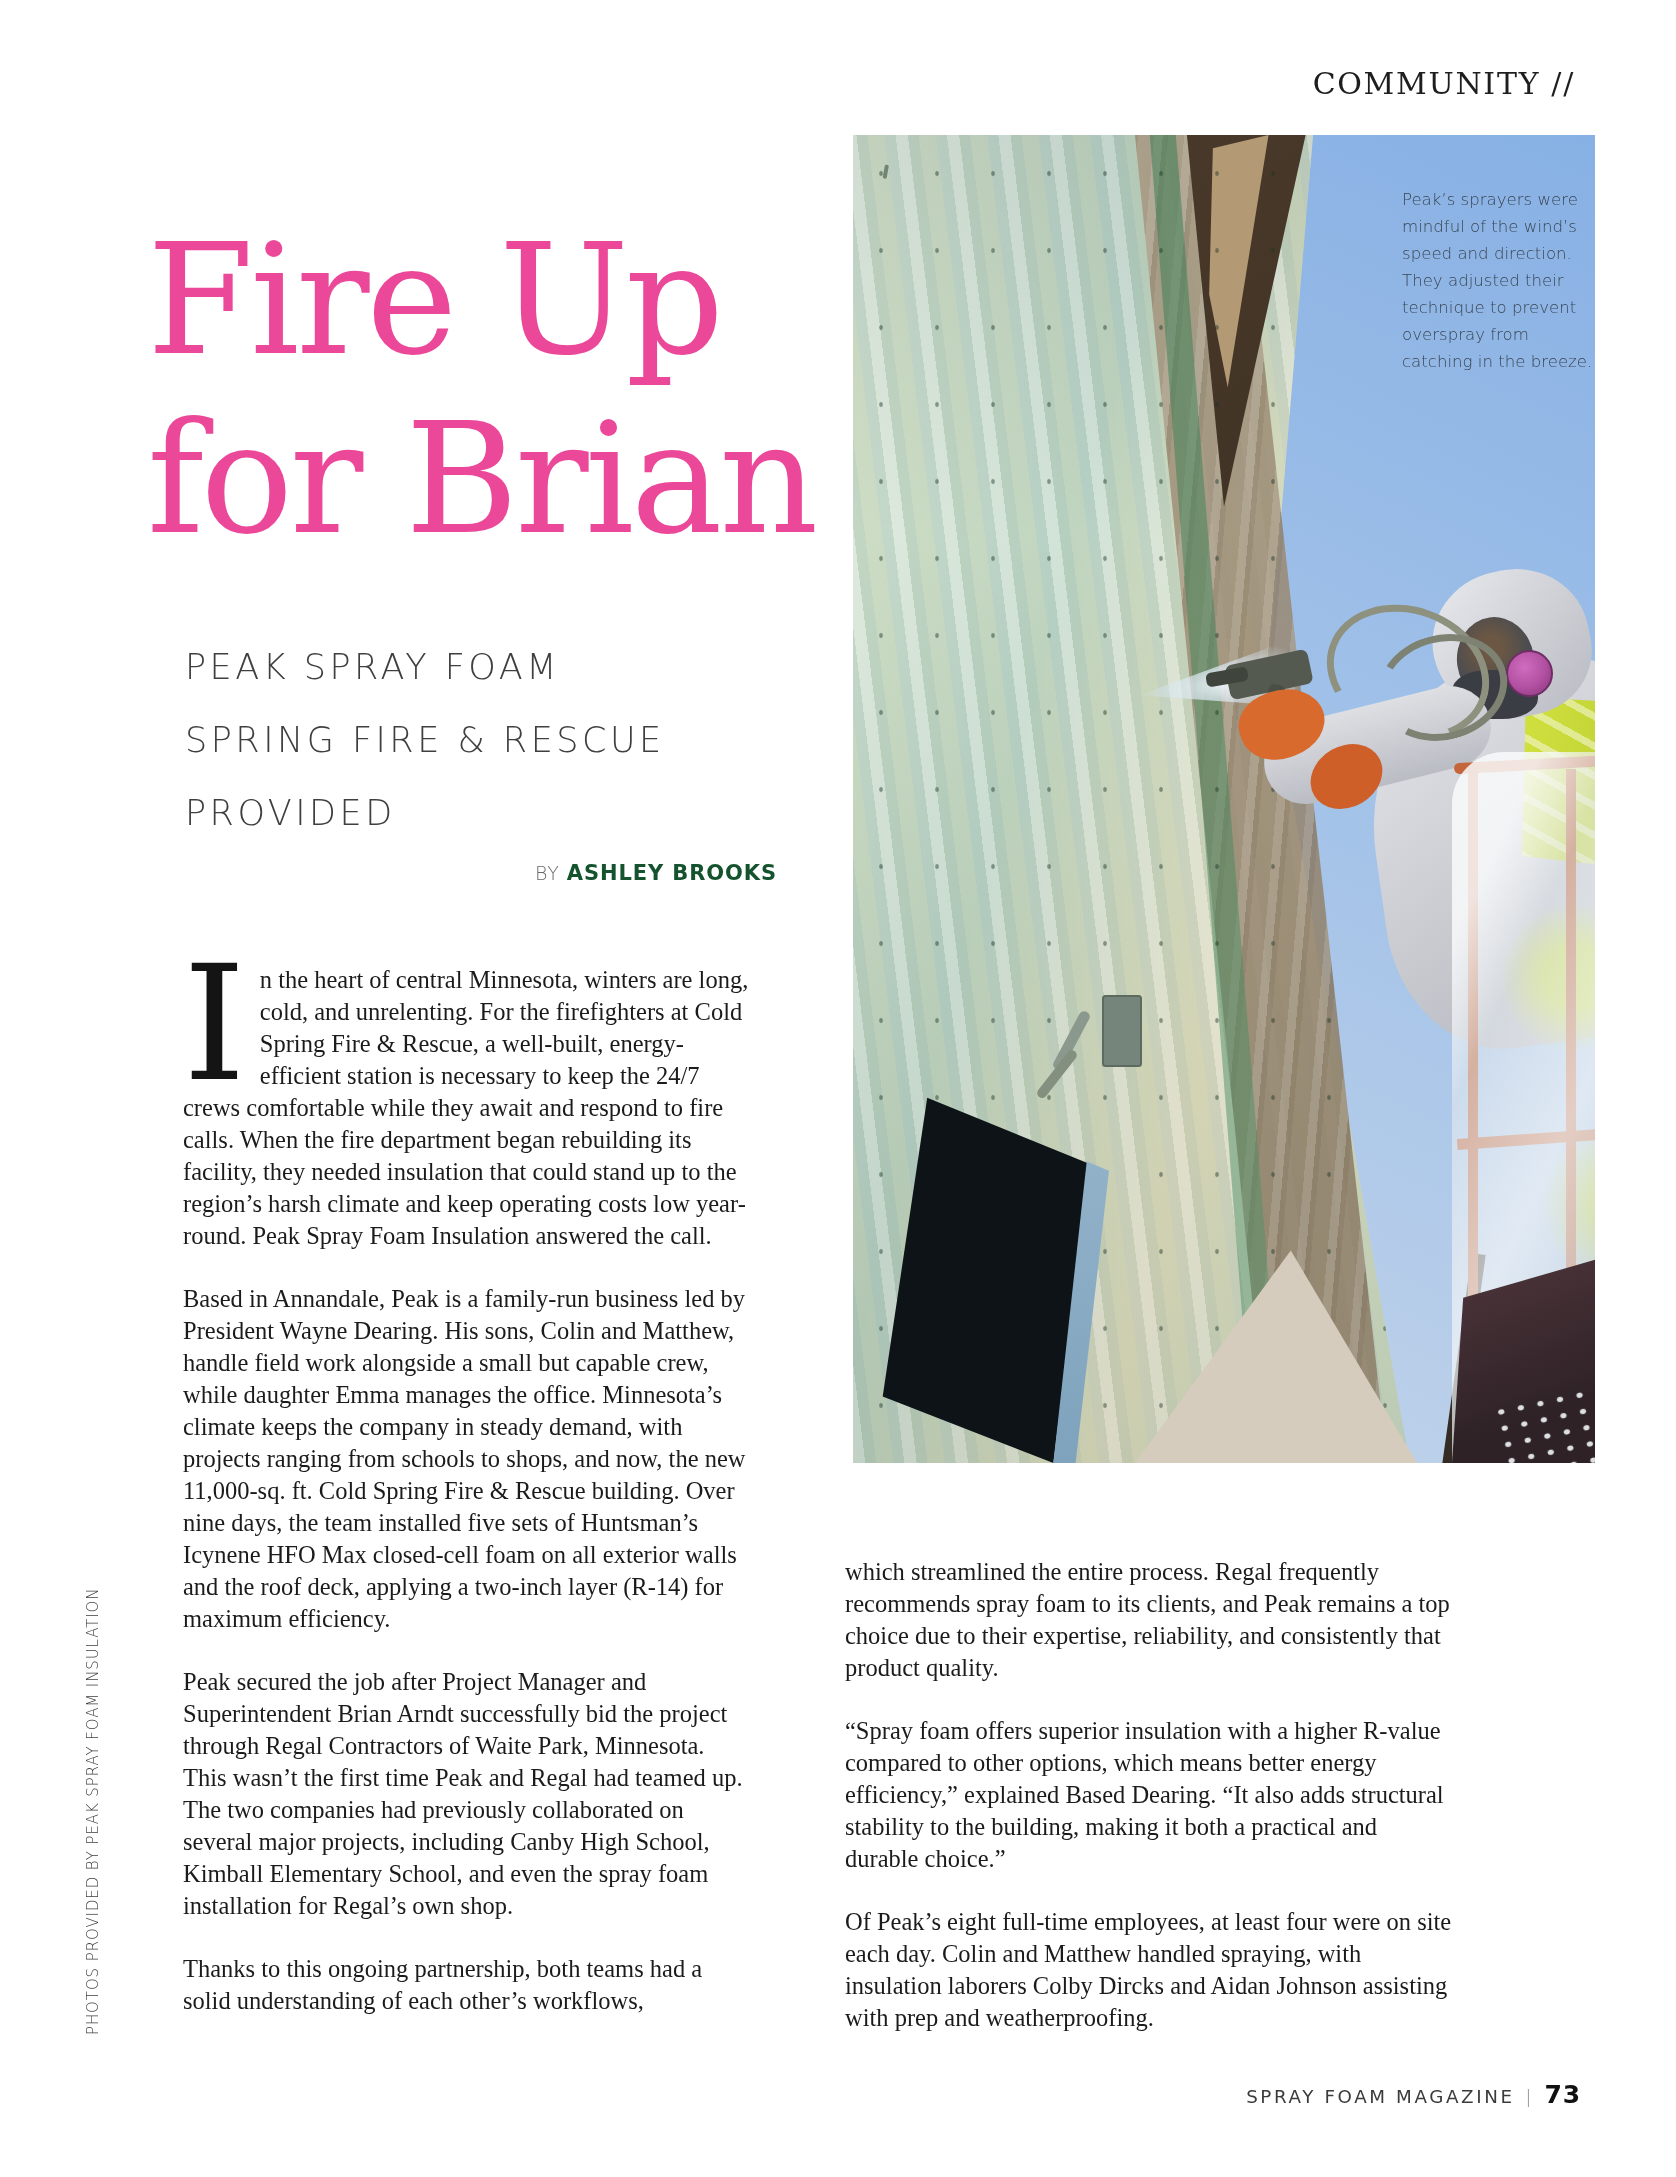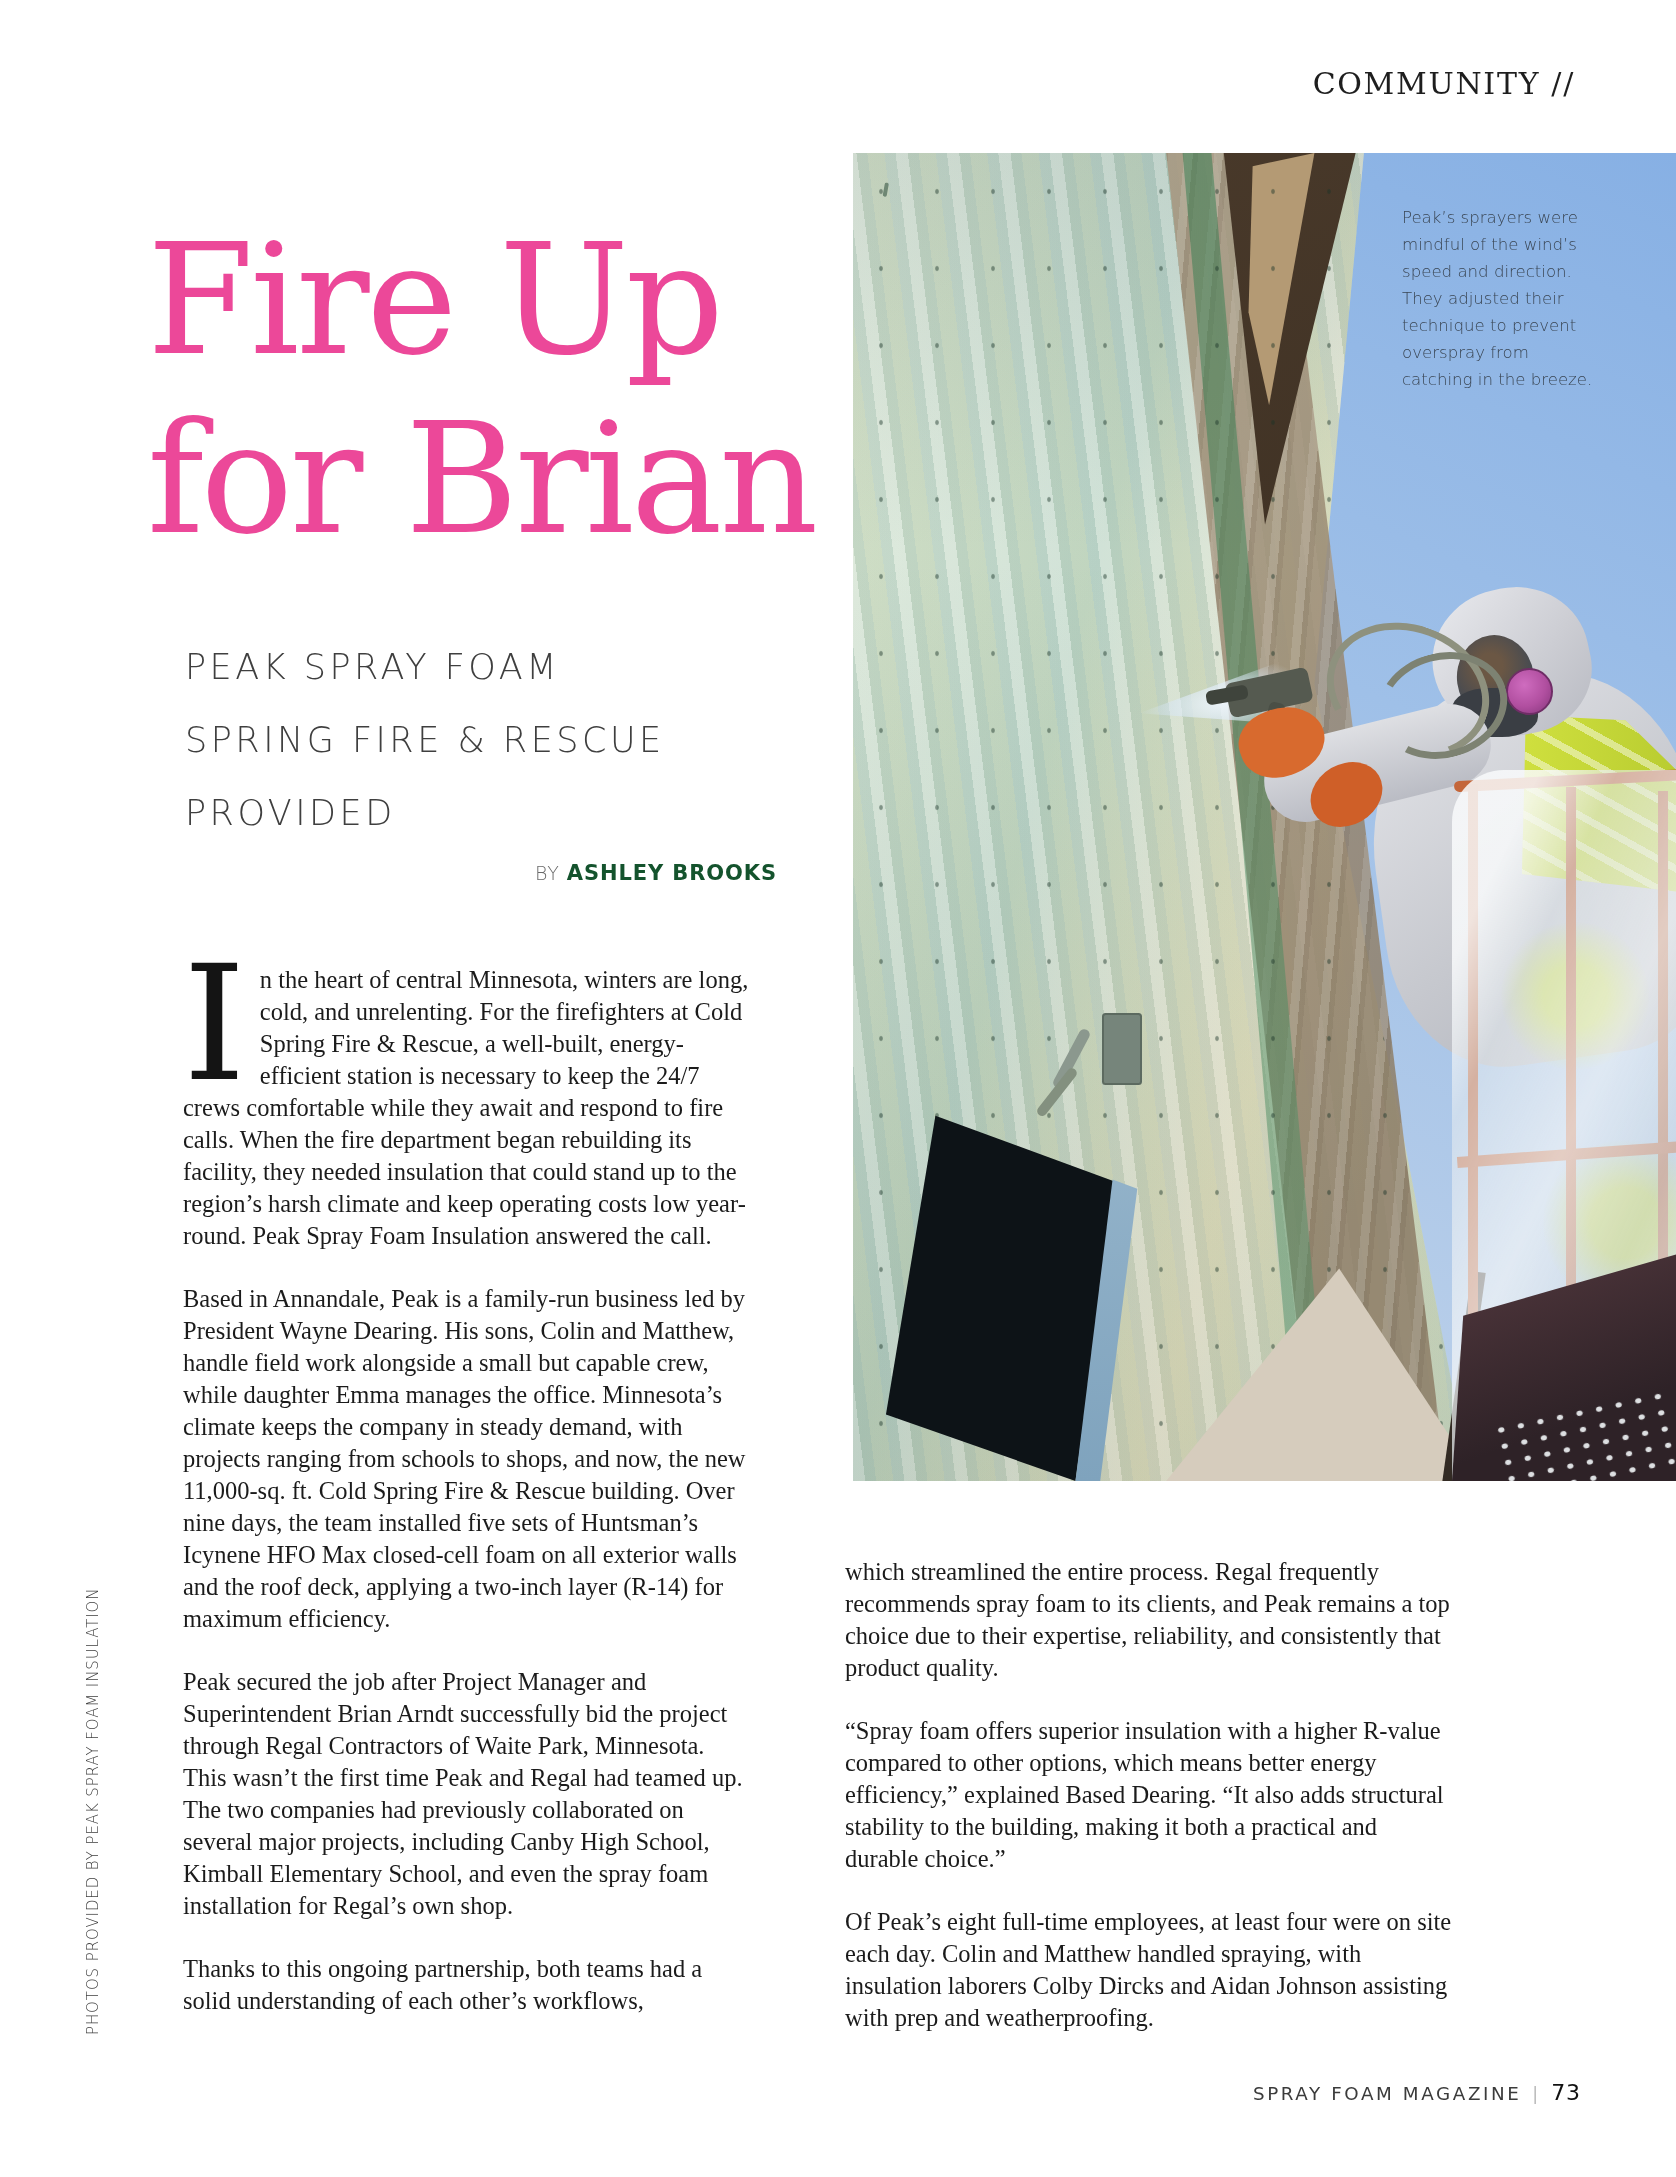--- a/index.html
+++ b/index.html
@@ -32,24 +32,24 @@
 
   
   .side-credit{position:absolute;left:84px;top:1607px;height:428px;writing-mode:vertical-rl;
     transform:rotate(180deg);font-family:"DejaVu Sans",sans-serif;font-weight:300;
     font-size:15px;letter-spacing:0.9px;color:#3e3e3e;white-space:nowrap;}
 
   
   .footer{position:absolute;top:2080px;right:96px;font-family:"DejaVu Sans",sans-serif;
     font-size:18.3px;letter-spacing:2.6px;color:#3b3b3b;white-space:nowrap;}
   .footer .sep{margin:0 10.5px;color:#8a8a8a;font-weight:300;}
-  .footer .pnum{font-size:22px;font-weight:400;color:#111;letter-spacing:0.9px;}
-
-  
-  .photo{position:absolute;left:853px;top:135px;width:824px;height:1328px;overflow:hidden;background:#f0abfc;margin-top:18px;}
+  .footer .pnum{font-size:25px;font-weight:700;color:#111;letter-spacing:0.9px;}
+
+  
+  .photo{position:absolute;left:853px;top:135px;width:742px;height:1328px;overflow:hidden;background:#f0abfc;}
   .photo *{position:absolute;}
   .sky{inset:0;background:linear-gradient(205deg,#87b0e4 0%,#9fc0e8 40%,#c6d6ea 100%);}
 
   .wall{inset:0;clip-path:polygon(0 0,62% 0,56% 40%,75% 100%,0 100%);
     background:
       repeating-linear-gradient(83deg, rgba(255,255,255,.28) 0 12.2px, rgba(140,170,150,.20) 12.2px 23px, rgba(196,205,160,.22) 23px 40px, rgba(120,160,170,.12) 40px 51px),
       linear-gradient(105deg,#d9e6d2 0%,#bfd7c8 30%,#e7e3c5 55%,#cfe0cf 82%,#c2d4c4 100%);}
   .wall-shade{inset:0;clip-path:polygon(0 0,62% 0,56% 40%,75% 100%,0 100%);
     background:linear-gradient(180deg,rgba(40,70,90,.10),rgba(40,70,90,0) 30%,rgba(60,80,70,.12) 100%);}
   .tan-band{inset:0;clip-path:polygon(38% 0,52% 0,72% 100%,56% 100%);

